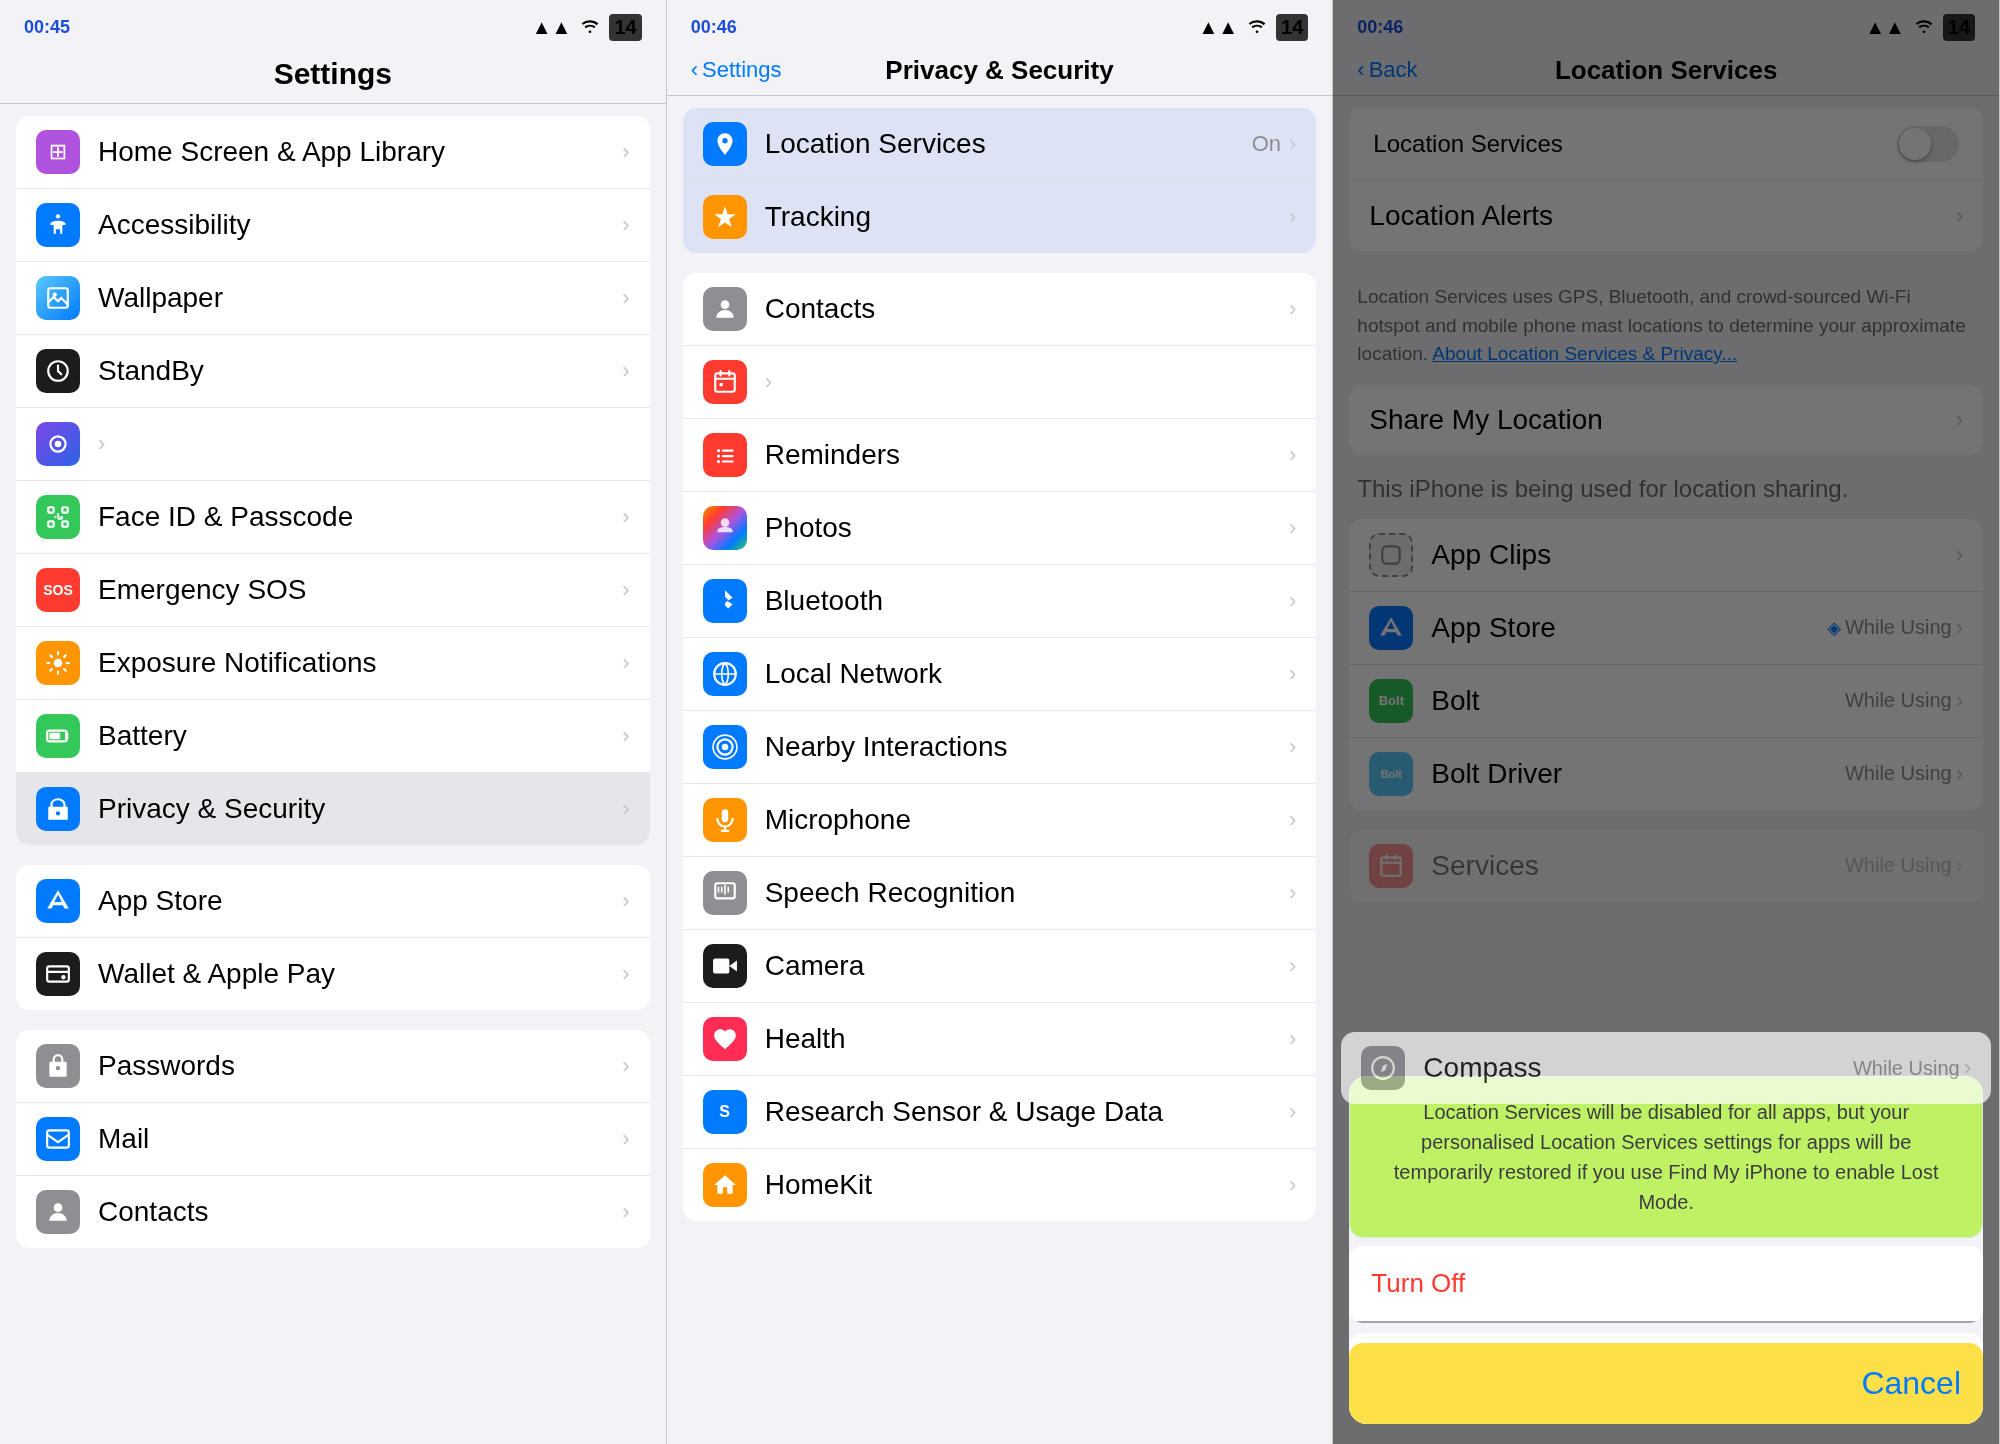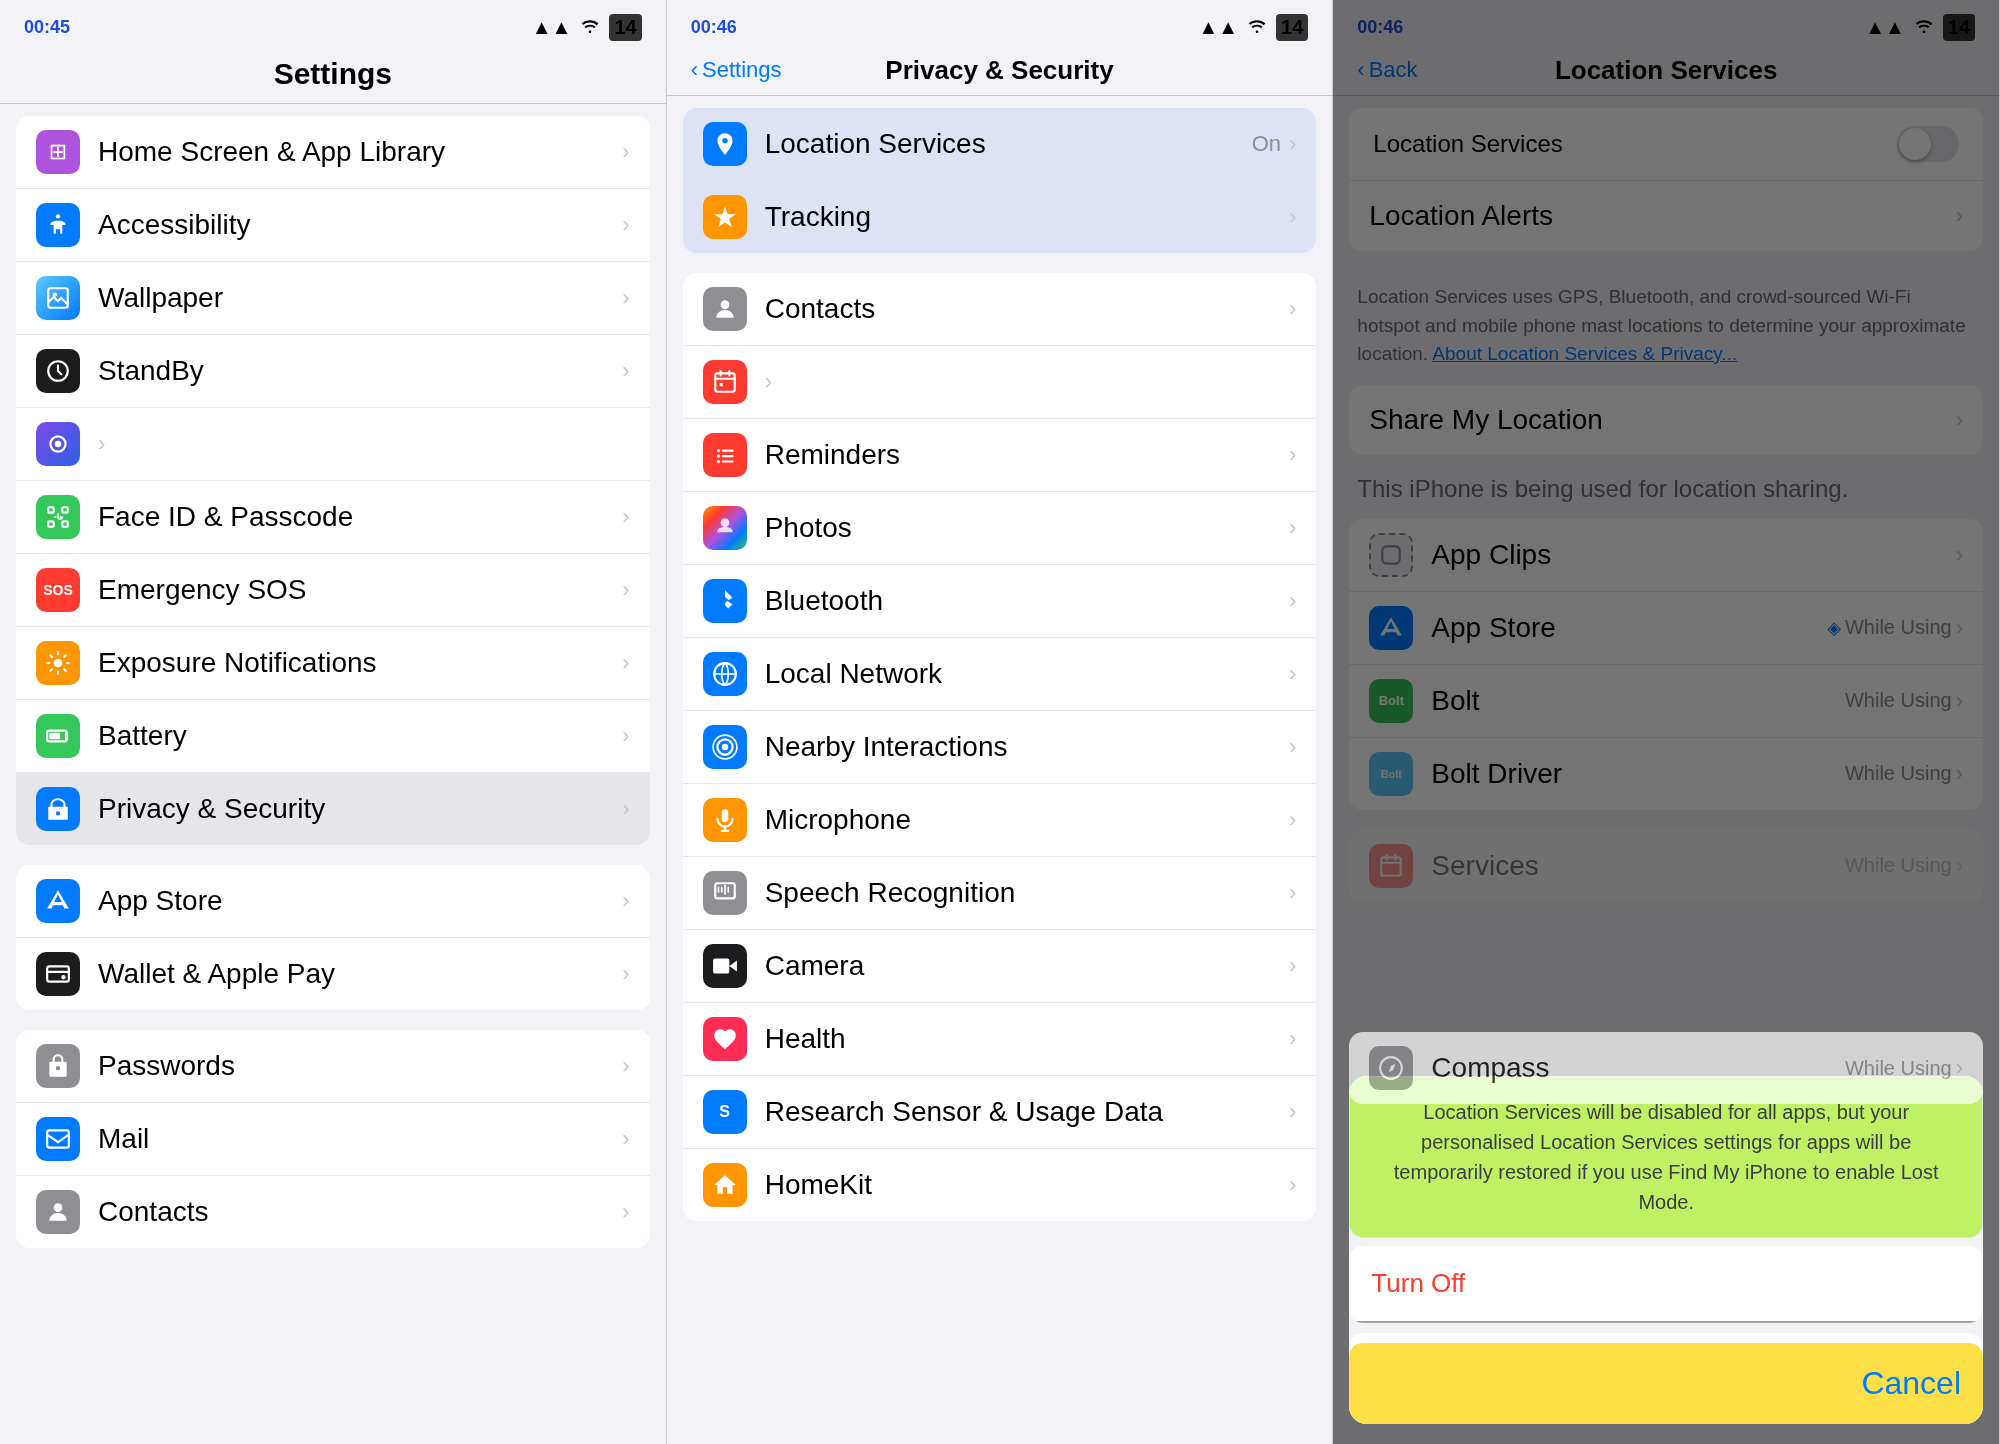--- a/index.html
+++ b/index.html
@@ -727,21 +727,21 @@
         <span class="row-chevron">›</span>
       </div>
     </div>
   </div>
 
   <div class="alert-overlay">
 
     <div style="position:absolute;bottom:0;left:0;right:0;height:100%;background:rgba(0,0,0,0.3);z-index:-1;"></div>
 
     <div style="position:absolute;bottom:340px;left:0;right:0;">
-      <div class="list-container" style="margin:0 16px;opacity:0.7;">
+      <div class="list-container" style="margin:0 8px;opacity:0.7;">
         <div class="settings-row">
           <div class="row-icon ic-gray">
             <svg viewBox="0 0 24 24">
                 <circle cx="12" cy="12" r="10" fill="none" stroke="#fff" stroke-width="2"></circle>
                 <path d="M16 8l-2 6-4 2 2-6 4-2z" fill="#fff"></path>
               </svg>
           </div>
           <span class="row-label">Compass</span>
           <div class="while-using-text">
             <span>While Using</span>

